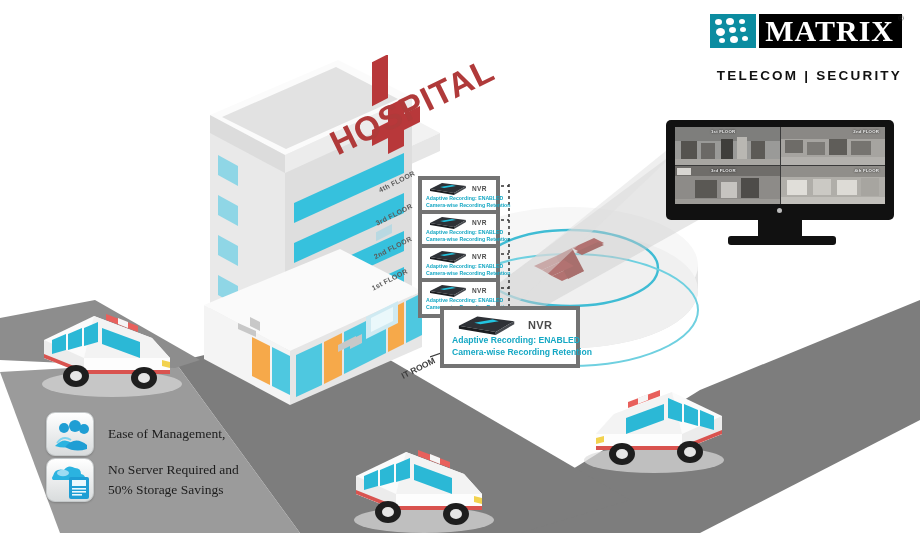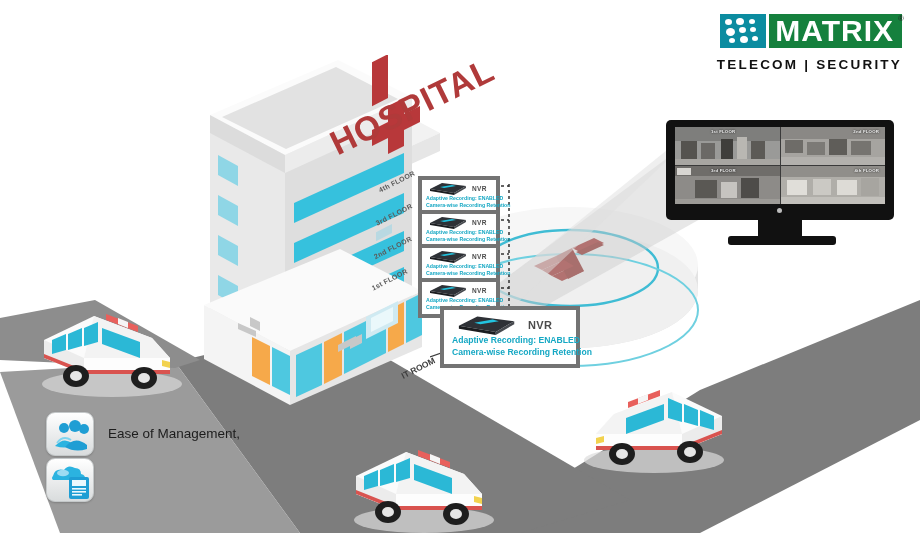--- a/index.html
+++ b/index.html
@@ -26,33 +26,33 @@
     height: 34px;
   }
   #logo-dots {
     background: #0b8ca0; width: 46px; height: 34px;
     position: relative;
   }
   #logo-dots .d {
     position: absolute; background: #ffffff; border-radius: 50%;
   }
   #logo-word {
-    background: #15803d; margin-left: 3px;
+    background: #000000; margin-left: 3px;
     color: #ffffff; font-weight: bold; font-size: 30px;
     letter-spacing: 1px; line-height: 34px;
     padding: 0 8px 0 6px;
-    font-family: Liberation Sans, sans-serif;
+    font-family: Liberation Serif, serif;
   }
   #logo-reg {
     position: absolute; right: -2px; top: 0px;
     font-size: 8px; color: #222;
   }
   #logo-sub {
     color: #111; font-weight: bold; font-size: 13.5px;
-    letter-spacing: 2.2px; margin-top: 9px; white-space: nowrap;
+    letter-spacing: 2.2px; margin-top: 20px; white-space: nowrap;
   }
 
   
   #monitor { position: absolute; left: 666px; top: 120px; width: 236px; height: 125px; }
   #mon-bezel {
     position: absolute; left: 0; top: 0; width: 228px; height: 100px;
     background: #111111; border-radius: 5px;
   }
   #mon-screen {
     position: absolute; left: 9px; top: 7px; width: 210px; height: 77px;
@@ -91,21 +91,21 @@
 
   
   .feature { position: absolute; display: flex; align-items: center; gap: 14px; }
   .feature-icon {
     width: 48px; height: 44px; border-radius: 9px;
     background: linear-gradient(#ffffff, #d9dcdd);
     border: 1px solid #c4c8c9;
     box-shadow: 0 1px 2px rgba(0,0,0,.18);
     position: relative; flex: 0 0 auto;
   }
-  .feature-text { font-size: 13.5px; color: #1d1d1d; line-height: 1.45; white-space: pre-line; }
+  .feature-text { font-size: 13.5px; color: #1d1d1d; line-height: 1.45; white-space: pre-line; font-family: Liberation Serif, serif; }
 
   .floor-label {
     position: absolute; font-size: 7px; font-weight: bold; color: #5a5a5a;
     transform: rotate(-27deg); white-space: nowrap; letter-spacing: .3px;
   }
   #it-room-label {
     position: absolute; font-size: 8.5px; font-weight: bold; color: #3d3d3d;
     transform: rotate(-27deg); white-space: nowrap;
   }
   #hospital-text {
@@ -467,20 +467,22 @@
       <svg width="48" height="44" viewBox="0 0 48 44">
         <path d="M6 17 q2 -8 11 -6 q4 -6 11 -2 q6 0 6 6 q5 1 4 6 l-32 0 q-2 -2 0 -4 z" fill="#2bb3e0"></path>
         <ellipse cx="16" cy="14" rx="6" ry="3.2" fill="#9ddcf2"></ellipse>
         <rect x="22" y="18" width="20" height="22" rx="2" fill="#1f9ed4"></rect>
         <rect x="25" y="21" width="14" height="6" fill="#eaf8fd"></rect>
         <rect x="25" y="29" width="14" height="1.6" fill="#eaf8fd"></rect>
         <rect x="25" y="32" width="14" height="1.6" fill="#eaf8fd"></rect>
         <rect x="25" y="35" width="10" height="1.6" fill="#eaf8fd"></rect>
       </svg>
     </div>
+    <div class="feature-text">No Server Required and
+50% Storage Savings</div>
   </div>
 
   <div id="logo">
     <div id="logo-top">
       <div id="logo-dots">
         <span class="d" style="left:5px;top:5px;width:7px;height:6px"></span>
         <span class="d" style="left:16px;top:4px;width:8px;height:7px"></span>
         <span class="d" style="left:29px;top:5px;width:6px;height:5px"></span>
         <span class="d" style="left:6px;top:14px;width:9px;height:8px"></span>
         <span class="d" style="left:19px;top:13px;width:7px;height:6px"></span>

